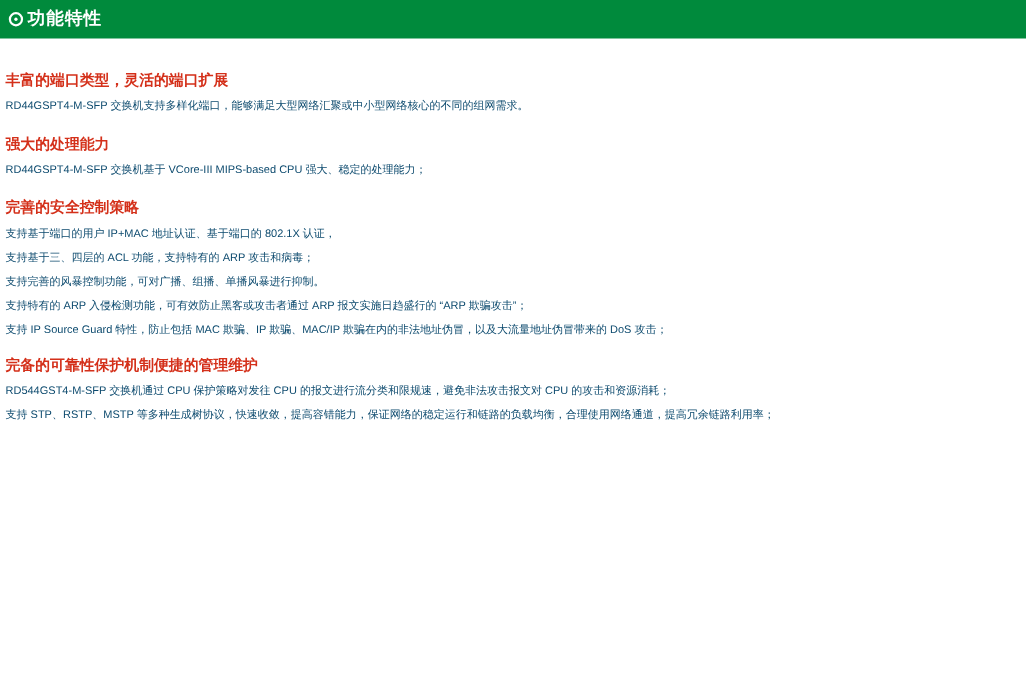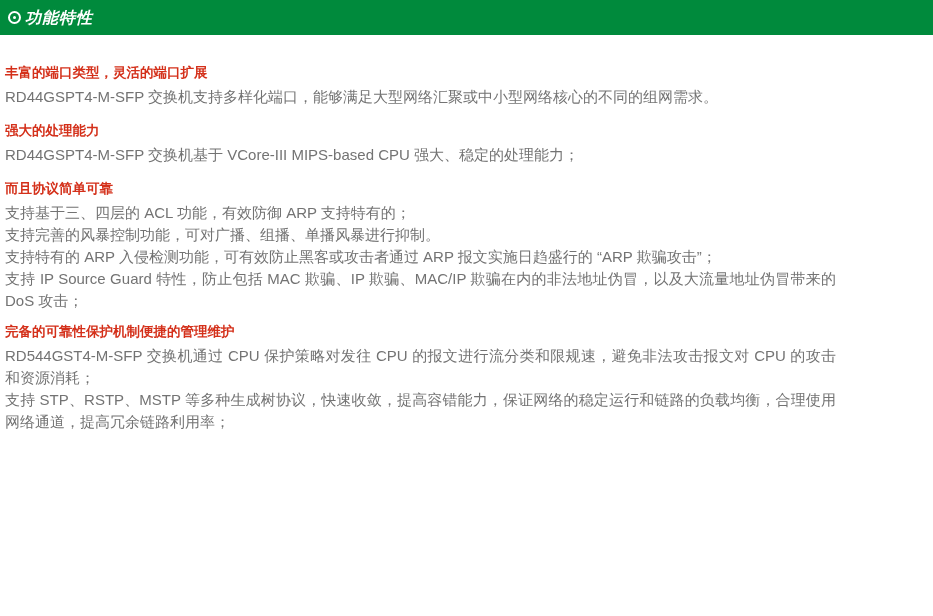--- a/index.html
+++ b/index.html
@@ -53,21 +53,20 @@
     height: 3px;
     border-radius: 50%;
     background: #ffffff;
   }
   .header-title {
     color: #ffffff;
     font-size: 16px;
     font-weight: bold;
     letter-spacing: 1px;
     line-height: 1;
-    font-style: italic;
   }
   
   .content {
     position: absolute;
     left: 0;
     top: 35px;
     width: 841px;
     padding: 0 5px;
     box-sizing: border-box;
   }
@@ -79,23 +78,23 @@
   }
   .section-title {
     color: #d4301a;
     font-weight: bold;
     font-size: 13.5px;
     line-height: 22px;
     margin: 0;
     padding: 0 0 2px 0;
   }
   .para {
-    font-size: 15px;
+    font-size: 10px;
     line-height: 22px;
-    color: #737373;
+    color: #0c4a6e;
     margin: 0;
     padding: 0;
     text-align: justify;
   }
   .gap-small { height: 9px; }
   .gap-med { height: 12px; }
 </style>
 </head>
 <body>
 
@@ -118,22 +117,23 @@
     <div class="gap-med"></div>
 
     <div class="section">
       <div class="section-title">强大的处理能力</div>
       <div class="para">RD44GSPT4-M-SFP 交换机基于 VCore-III MIPS-based CPU 强大、稳定的处理能力；</div>
     </div>
 
     <div class="gap-med"></div>
 
     <div class="section">
-      <div class="section-title">而且协议简单可靠</div>
-      <div class="para">支持基于三、四层的 ACL 功能，有效防御 ARP 支持特有的；</div>
+      <div class="section-title">完善的安全控制策略</div>
+      <div class="para">支持基于端口的用户 IP+MAC 地址认证、基于端口的 802.1X 认证，</div>
+      <div class="para">支持基于三、四层的 ACL 功能，支持特有的 ARP 攻击和病毒；</div>
       <div class="para">支持完善的风暴控制功能，可对广播、组播、单播风暴进行抑制。</div>
       <div class="para">支持特有的 ARP 入侵检测功能，可有效防止黑客或攻击者通过 ARP 报文实施日趋盛行的 “ARP 欺骗攻击”；</div>
       <div class="para">支持 IP Source Guard 特性，防止包括 MAC 欺骗、IP 欺骗、MAC/IP 欺骗在内的非法地址伪冒，以及大流量地址伪冒带来的 DoS 攻击；</div>
     </div>
 
     <div class="gap-small"></div>
 
     <div class="section">
       <div class="section-title">完备的可靠性保护机制便捷的管理维护</div>
       <div class="para">RD544GST4-M-SFP 交换机通过 CPU 保护策略对发往 CPU 的报文进行流分类和限规速，避免非法攻击报文对 CPU 的攻击和资源消耗；</div>

